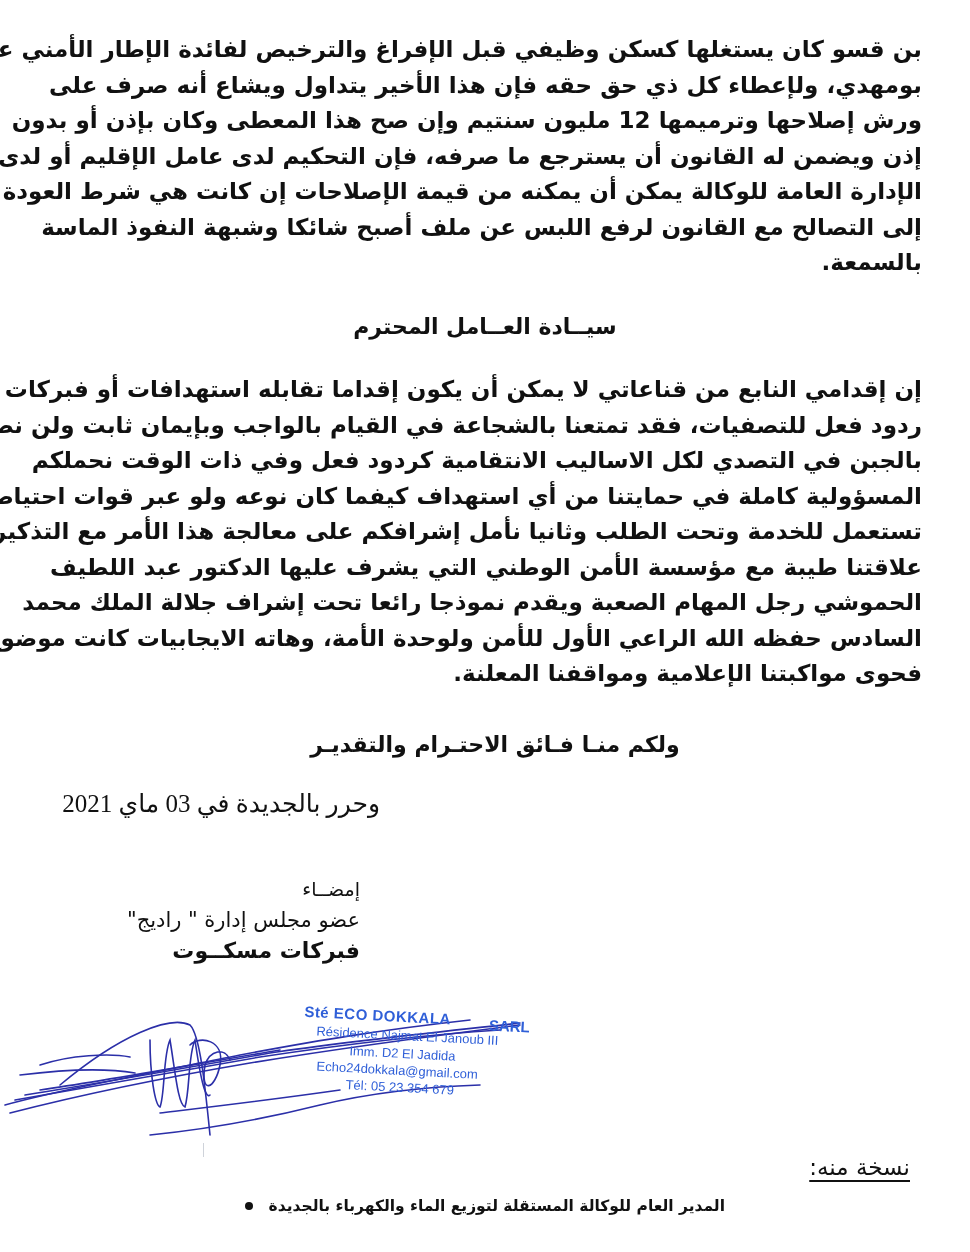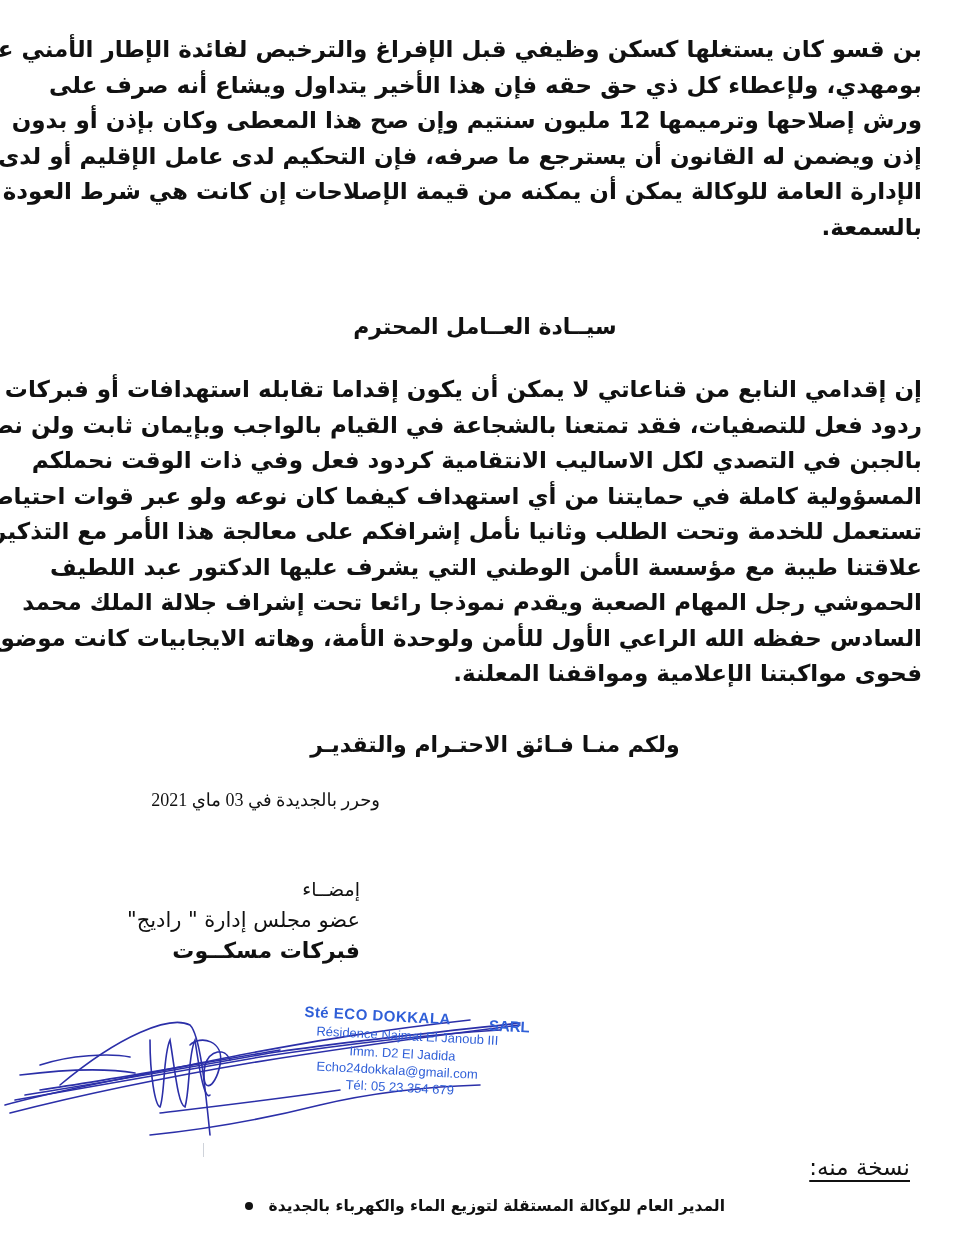--- a/index.html
+++ b/index.html
@@ -58,21 +58,21 @@
     .heading-2 {
       left: 0; width: 990px;
       top: 732px;
     }
     .date-line {
       position: absolute;
       left: 60px;
       top: 789px;
       direction: rtl;
       font-family: "Liberation Serif", "DejaVu Serif", serif;
-      font-size: 18px;
+      font-size: 25px;
       width: 320px;
     }
     .sig-block {
       position: absolute;
       left: 40px;
       top: 874px;
       width: 320px;
       direction: rtl;
       font-family: "DejaVu Sans", "Liberation Sans", sans-serif;
     }
@@ -172,20 +172,21 @@
 <body>
 
 <div class="page">
 
   <div class="para" style="top:32px;">
     <span class="line">بن قسو كان يستغلها كسكن وظيفي قبل الإفراغ والترخيص  لفائدة الإطار الأمني عزيز</span>
     <span class="line">بومهدي، ولإعطاء كل ذي حق حقه فإن هذا الأخير يتداول ويشاع أنه صرف على</span>
     <span class="line">ورش إصلاحها وترميمها 12 مليون سنتيم  وإن صح هذا المعطى  وكان بإذن أو بدون</span>
     <span class="line">إذن ويضمن له القانون أن يسترجع ما صرفه،   فإن التحكيم  لدى عامل الإقليم أو لدى</span>
     <span class="line">الإدارة  العامة للوكالة  يمكن أن يمكنه من قيمة الإصلاحات إن كانت هي شرط العودة</span>
+    <span class="line">إلى التصالح مع القانون لرفع اللبس عن ملف أصبح شائكا وشبهة النفوذ الماسة</span>
     <span class="line last">بالسمعة.</span>
   </div>
 
   <div class="heading heading-1">سيــادة العــامل المحترم</div>
 
   <div class="para" style="top:372px;">
     <span class="line"> إن إقدامي النابع من قناعاتي لا يمكن أن يكون إقداما  تقابله استهدافات أو فبركات أو</span>
     <span class="line">ردود فعل للتصفيات، فقد تمتعنا بالشجاعة في القيام بالواجب وبإيمان ثابت ولن نصاب</span>
     <span class="line">بالجبن في التصدي لكل الاساليب الانتقامية كردود فعل وفي ذات الوقت نحملكم</span>
     <span class="line">المسؤولية كاملة في حمايتنا من أي استهداف كيفما كان نوعه ولو عبر قوات احتياطية</span>

